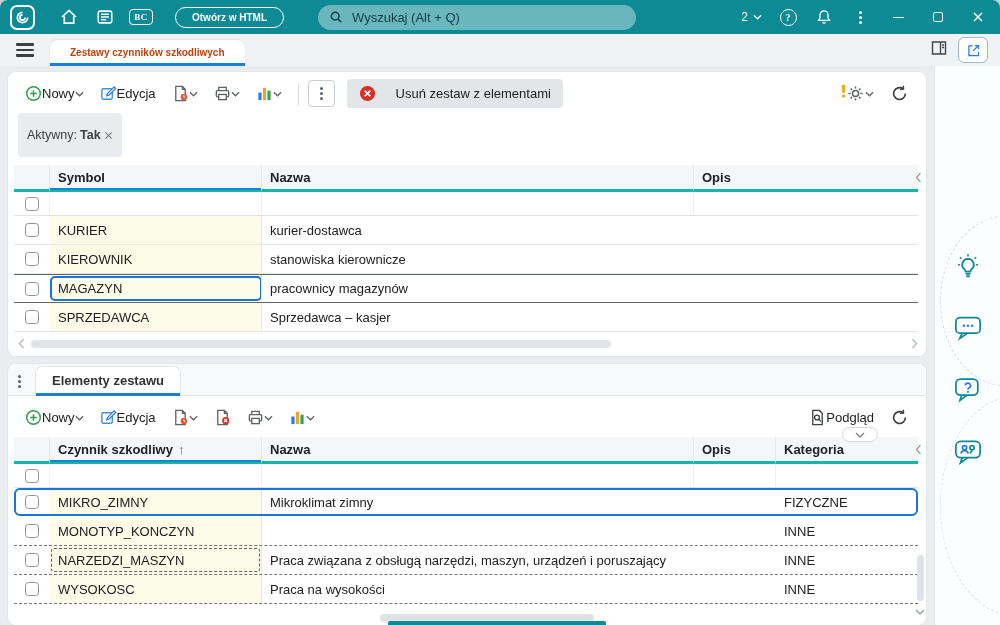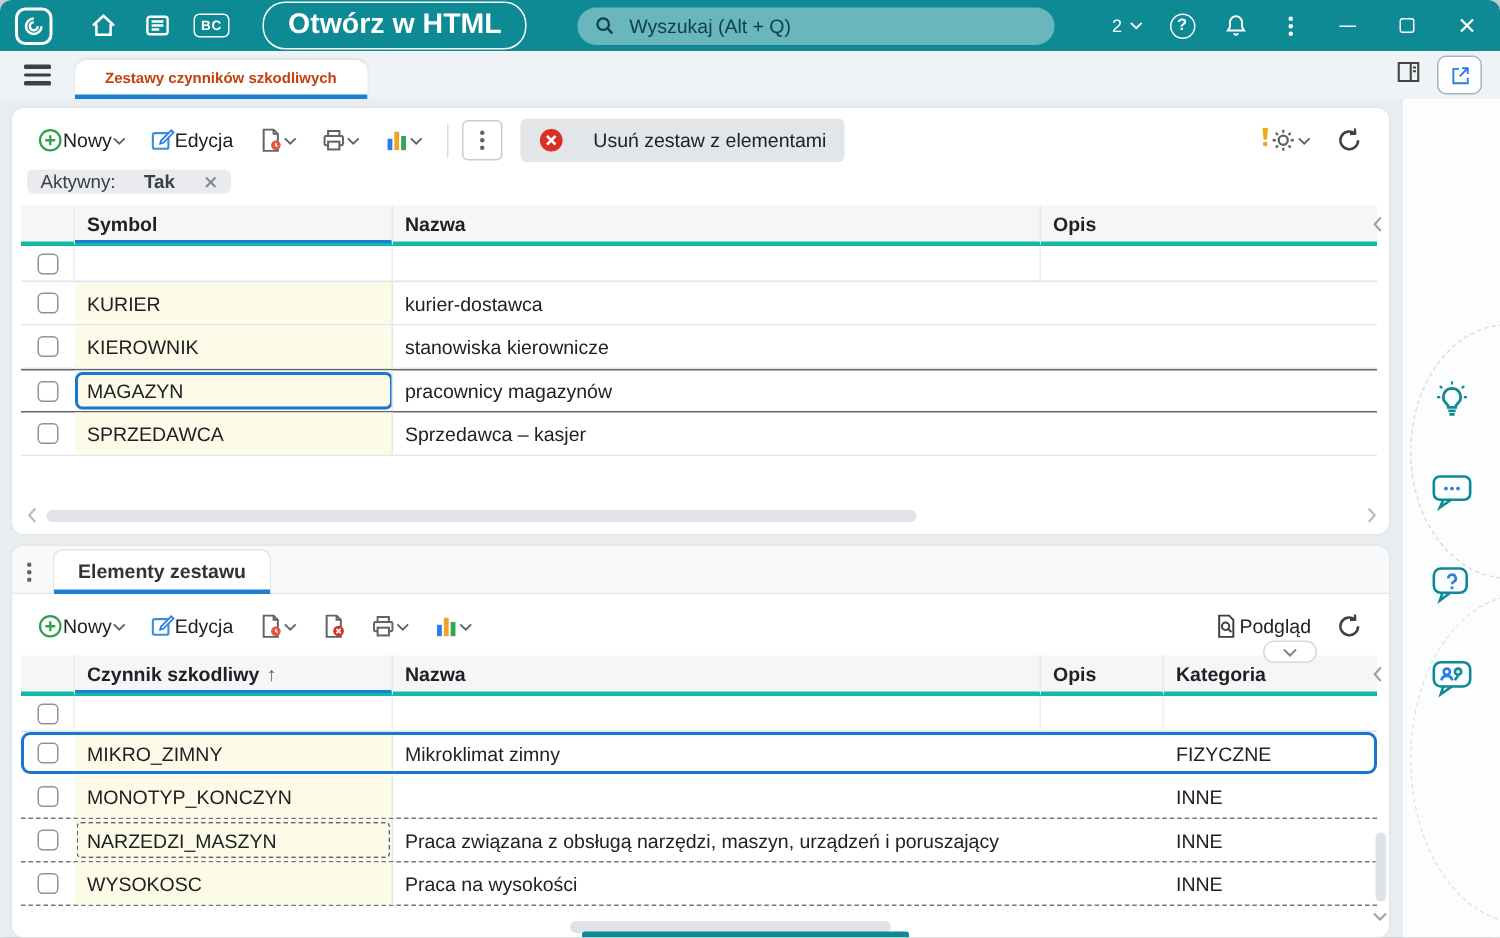--- a/index.html
+++ b/index.html
@@ -2,23 +2,23 @@
 <html><head>
 <meta charset="utf-8">
 <style>
   html,body { margin:0; padding:0; background:#d7dbde; font-family:"Liberation Sans","DejaVu Sans",sans-serif; }
   * { box-sizing:border-box; }
   .window { width:1000px; height:625px; margin:0 auto; background:#e9edf0; border-radius:8px 8px 0 0; overflow:hidden; position:relative; box-shadow:0 2px 10px rgba(0,0,0,.35); }
 
   
   .titlebar { height:34px; background:#0d8a94; display:flex; align-items:center; padding:0 6px 0 10px; gap:8px; }
   .logo-box { width:25px; height:25px; border:2px solid #fff; border-radius:7px; display:flex; align-items:center; justify-content:center; margin-right:12px; flex:none; }
-  .tb-icon { width:28px; height:26px; display:flex; align-items:center; justify-content:center; color:#fff; flex:none; }
+  .tb-icon { width:28px; height:26px; display:flex; align-items:center; justify-content:center; color:#fff; flex:none;font-family:Liberation Serif, serif; }
   .bc-box { border:1.5px solid #fff; border-radius:4px; color:#fff; font-size:9px; font-weight:700; padding:2px 4px; letter-spacing:.5px; }
-  .open-html { margin-left:12px; border:1.7px solid #fff; background:transparent; color:#fff; border-radius:15px; padding:4px 16px; font-size:19px; font-weight:700; font-family:inherit; cursor:pointer; flex:none; }
+  .open-html { margin-left:12px; border:1.7px solid #fff; background:transparent; color:#fff; border-radius:15px; padding:4px 16px; font-size:10px; font-weight:700; font-family:inherit; cursor:pointer; flex:none; }
   .search { margin-left:26px; width:318px; height:25px; background:rgba(255,255,255,.38); border-radius:13px; display:flex; align-items:center; padding:0 11px; gap:7px; color:#0e3f4a; flex:none; }
   .search svg { flex:none; }
   .search input { background:transparent; border:none; outline:none; width:100%; font-size:13px; color:#0e3f4a; font-family:inherit; }
   .search input::placeholder { color:#0e3f4a; opacity:1; }
   .tb-spacer { flex:1; }
   .user-badge { color:#fff; font-size:12px; display:flex; align-items:center; gap:5px; padding:0 4px; }
   .help-circle { width:17px; height:17px; border:1.5px solid #fff; border-radius:50%; color:#fff; font-size:11px; font-weight:700; display:flex; align-items:center; justify-content:center; }
   .vdots i, .vdots-dark i { display:block; width:3px; height:3px; border-radius:50%; background:#fff; margin:2px auto; }
   .vdots-dark i { background:#5f6368; }
   .win-btn { width:32px; height:32px; display:flex; align-items:center; justify-content:center; cursor:pointer; }
@@ -46,21 +46,21 @@
   .tbtn { display:flex; align-items:center; gap:0; background:transparent; border:none; font-size:13px; color:#202124; padding:5px 7px; border-radius:4px; font-family:inherit; cursor:pointer; white-space:nowrap; }
   .chev { color:#5f6368; }
   .sep { width:1px; height:22px; background:#d8dce0; margin:0 7px; }
   .more-box { border:1px solid #c8cdd2; border-radius:4px; width:27px; height:27px; display:flex; align-items:center; justify-content:center; background:#fff; cursor:pointer; }
   .delete-btn { background:#e3e6e9; border:none; border-radius:4px; padding:6px 12px; margin-left:10px; display:flex; gap:20px; align-items:center; font-size:13px; color:#202124; font-family:inherit; cursor:pointer; }
   .toolbar-spacer { flex:1; }
   .gear-wrap { position:relative; display:flex; }
 
   
   .chips { padding:0 10px 8px; display:flex; }
-  .chip { background:#e9ebee; border-radius:4px; padding:1px 9px; font-size:12.5px; color:#3c4043; display:flex; gap:19px; align-items:center; cursor:pointer; }
+  .chip { background:#e9ebee; border-radius:4px; padding:15px 9px; font-size:12.5px; color:#3c4043; display:flex; gap:3px; align-items:center; cursor:pointer; }
   .chip b { font-weight:700; }
 
   
   .grid { font-size:13px; color:#202124; padding:0 8px 0 6px; }
   .grow { display:grid; align-items:stretch; position:relative; }
   .g1 .grow { grid-template-columns:36px 212px 432px 1fr; }
   .g2 .grow { grid-template-columns:36px 212px 432px 82px 1fr; }
   .hcell { padding:5px 8px; font-weight:700; background:#f4f6f8; border-bottom:3px solid #14b8a6; border-right:1px solid #e6e9ec; position:relative; display:flex; align-items:center; gap:5px; height:27px; }
   .hcell.last { border-right:none; }
   .sorted::after { content:""; position:absolute; left:0; right:0; bottom:-1px; height:2.5px; background:#1b7fd4; }

